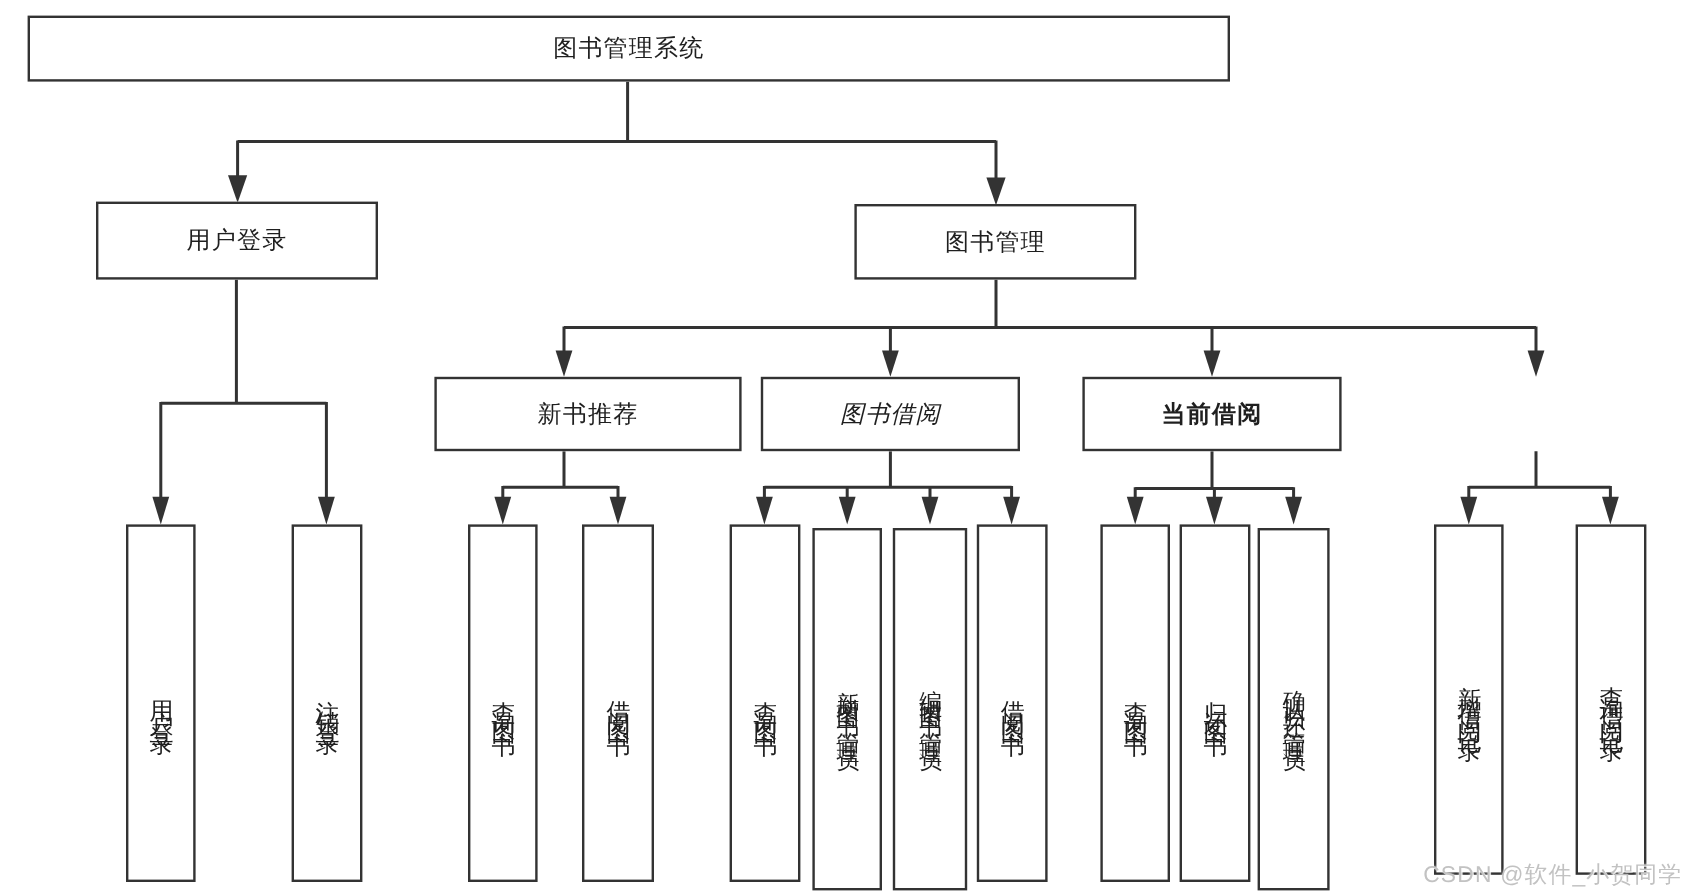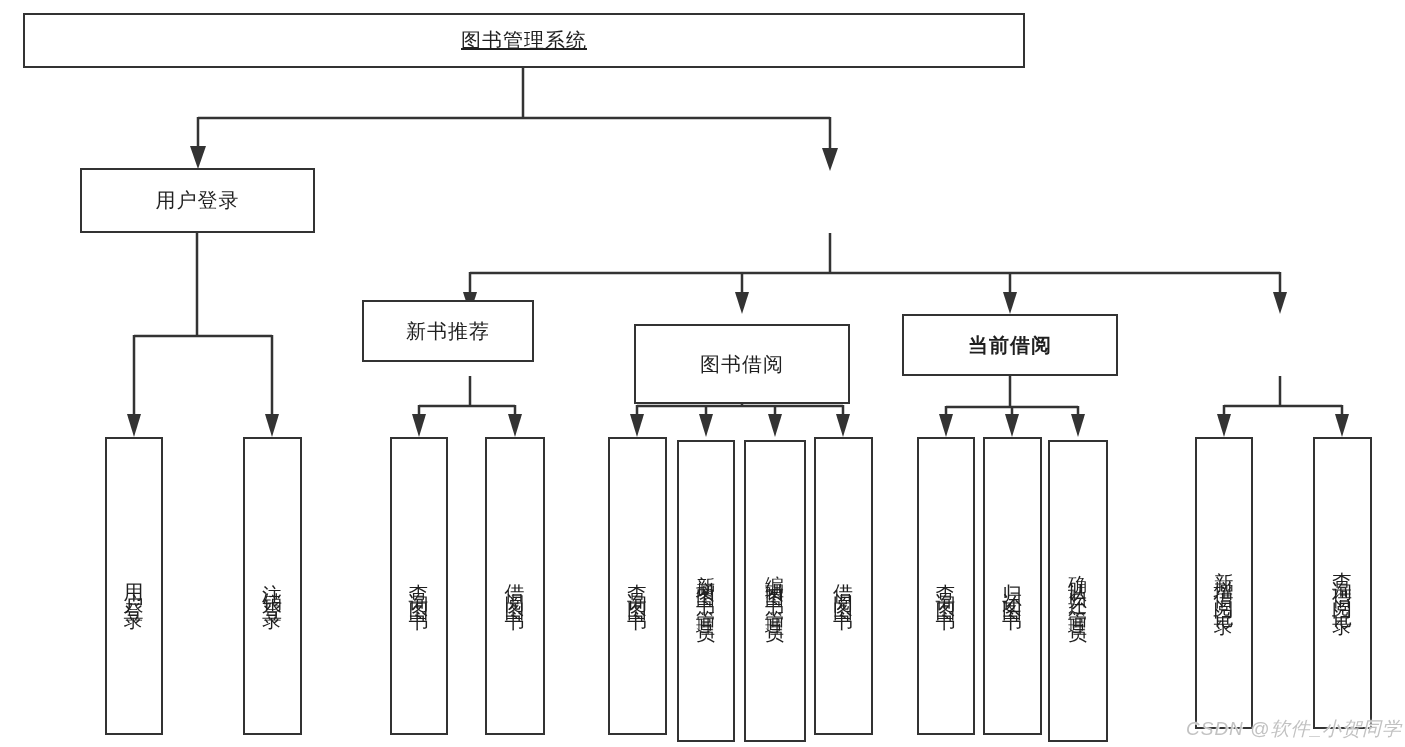--- a/index.html
+++ b/index.html
@@ -52,21 +52,20 @@
   #watermark {
     position: absolute;
     left: 1186px;
     top: 716px;
     font-size: 19px;
     letter-spacing: 1px;
     color: #c2c2c2;
     text-shadow: 0 0 2px rgba(255,255,255,0.95), 1px 1px 0 rgba(255,255,255,0.8);
     white-space: nowrap;
     z-index: 5;
-    font-style: italic;
   }
 </style>
 </head>
 <body>
 
 <div id="stage">
 
   <svg id="connectors" viewBox="0 0 1405 747" xmlns="http://www.w3.org/2000/svg">
     <g stroke="#333333" stroke-width="2.5" fill="none">
 
@@ -107,32 +106,35 @@
 
       <polygon points="939,414 953,414 946,437"></polygon>
       <polygon points="1005,414 1019,414 1012,437"></polygon>
       <polygon points="1071,414 1085,414 1078,437"></polygon>
 
       <polygon points="1217,414 1231,414 1224,437"></polygon>
       <polygon points="1335,414 1349,414 1342,437"></polygon>
     </g>
   </svg>
 
-  <div class="box hbox" style="left:23px; top:13px; width:1002px; height:55px;text-decoration:underline;">
+  <div class="box hbox" style="left:23px; top:13px; width:1002px; height:55px;">
     <span class="lbl">图书管理系统</span>
   </div>
 
   <div class="box hbox" style="left:80px; top:168px; width:235px; height:65px;">
     <span class="lbl">用户登录</span>
   </div>
+  <div class="box hbox" style="left:712px; top:170px; width:235px; height:63px;">
+    <span class="lbl">图书管理</span>
+  </div>
 
-  <div class="box hbox" style="left:362px; top:300px; width:172px; height:62px;text-align:center;">
+  <div class="box hbox" style="left:362px; top:314px; width:256px; height:62px;text-align:center;">
     <span class="lbl">新书推荐</span>
   </div>
-  <div class="box hbox" style="left:634px; top:324px; width:216px; height:80px;">
+  <div class="box hbox" style="left:634px; top:314px; width:216px; height:62px;font-style:italic;">
     <span class="lbl">图书借阅</span>
   </div>
   <div class="box hbox" style="left:902px; top:314px; width:216px; height:62px;font-weight:bold;">
     <span class="lbl">当前借阅</span>
   </div>
 
   <div class="box vbox" style="left:105px; top:437px; width:58px; height:298px;">
     <span class="lbl">用户登录</span>
   </div>
   <div class="box vbox" style="left:243px; top:437px; width:59px; height:298px;">

